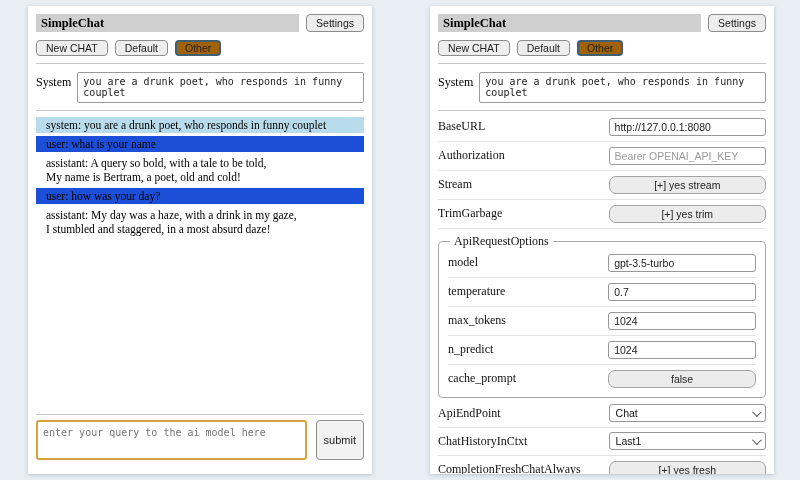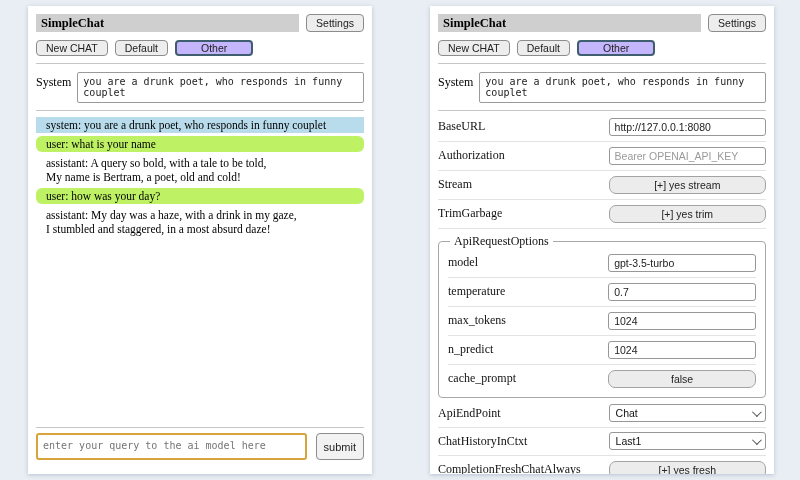--- a/index.html
+++ b/index.html
@@ -22,42 +22,42 @@
     flex:1; background:#cfcfcf; font-weight:bold; font-size:12.5px;
     padding:2px 5px; line-height:14px;
   }
   .btn {
     font-family:"Liberation Sans", sans-serif; font-size:10.5px; color:#222;
     background:#ededed; border:1px solid #8c8c8c; border-radius:4px;
     padding:1px 9px; cursor:pointer; white-space:nowrap;
   }
   .session-row { display:flex; gap:7px; margin-top:8px; }
   .btn.session-selected {
-    background:#c4b5fd; border:2px solid #3f5f70; padding:0 24px;
+    background:#a16207; border:2px solid #3f5f70; padding:0 8px;
   }
 
   .hr { border:none; border-top:1px solid #c6c6c6; margin:7px 0 0 0; height:0; }
 
   
   .system-row { display:flex; gap:6px; margin-top:8px; align-items:flex-start; }
   .system-label { font-size:12px; padding-top:3px; }
   .system-textarea {
     flex:1; height:31px; resize:none;
     font-family:"DejaVu Sans Mono", monospace; font-size:10px; color:#222;
     border:1px solid #9a9a9a; border-radius:2px; padding:3px 5px; outline:none;
   }
 
   
   .chat-area { margin-top:6px; }
   .msg {
     font-size:11.5px; line-height:14px; padding:1px 10px; margin-bottom:3px;
     white-space:pre-line;
   }
   .msg-system { background:#b9dcec; }
-  .msg-user   { background:#bef264;border-radius:6px; }
+  .msg-user   { background:#1d4ed8; }
   .msg-assistant { background:#ffffff; }
 
   
   .settings-list { margin-top:2px; }
   .setting-row {
     display:flex; align-items:center; justify-content:space-between;
     padding:4px 0 5px 0; border-bottom:1px solid #e3e3e3;
   }
   .setting-label { font-size:12px; color:#111; }
   .ctrl { width:48%; }
@@ -88,21 +88,21 @@
   }
   fieldset.api-options legend {
     font-size:12px; padding:0 4px; margin-left:2px; color:#111;
   }
   fieldset.api-options .setting-row:last-child { border-bottom:none; }
 
   
   .footer { margin-top:auto; }
   .query-row { display:flex; gap:9px; margin-top:5px; align-items:stretch; }
   .query-textarea {
-    flex:1; height:27px; resize:none;
+    flex:1; height:40px; resize:none;
     font-family:"DejaVu Sans Mono", monospace; font-size:10px; color:#555;
     border:1px solid #a6a6a6; border-radius:2px; padding:5px 5px; outline:none;
   }
   .query-textarea.focused { border:2px solid #d9a33c; border-radius:3px; }
   .submit-btn {
     font-family:"Liberation Sans", sans-serif; font-size:11px; color:#222;
     background:#f2f2f2; border:1px solid #8c8c8c; border-radius:4px;
     padding:0 7px; cursor:pointer;
   }
 </style>

